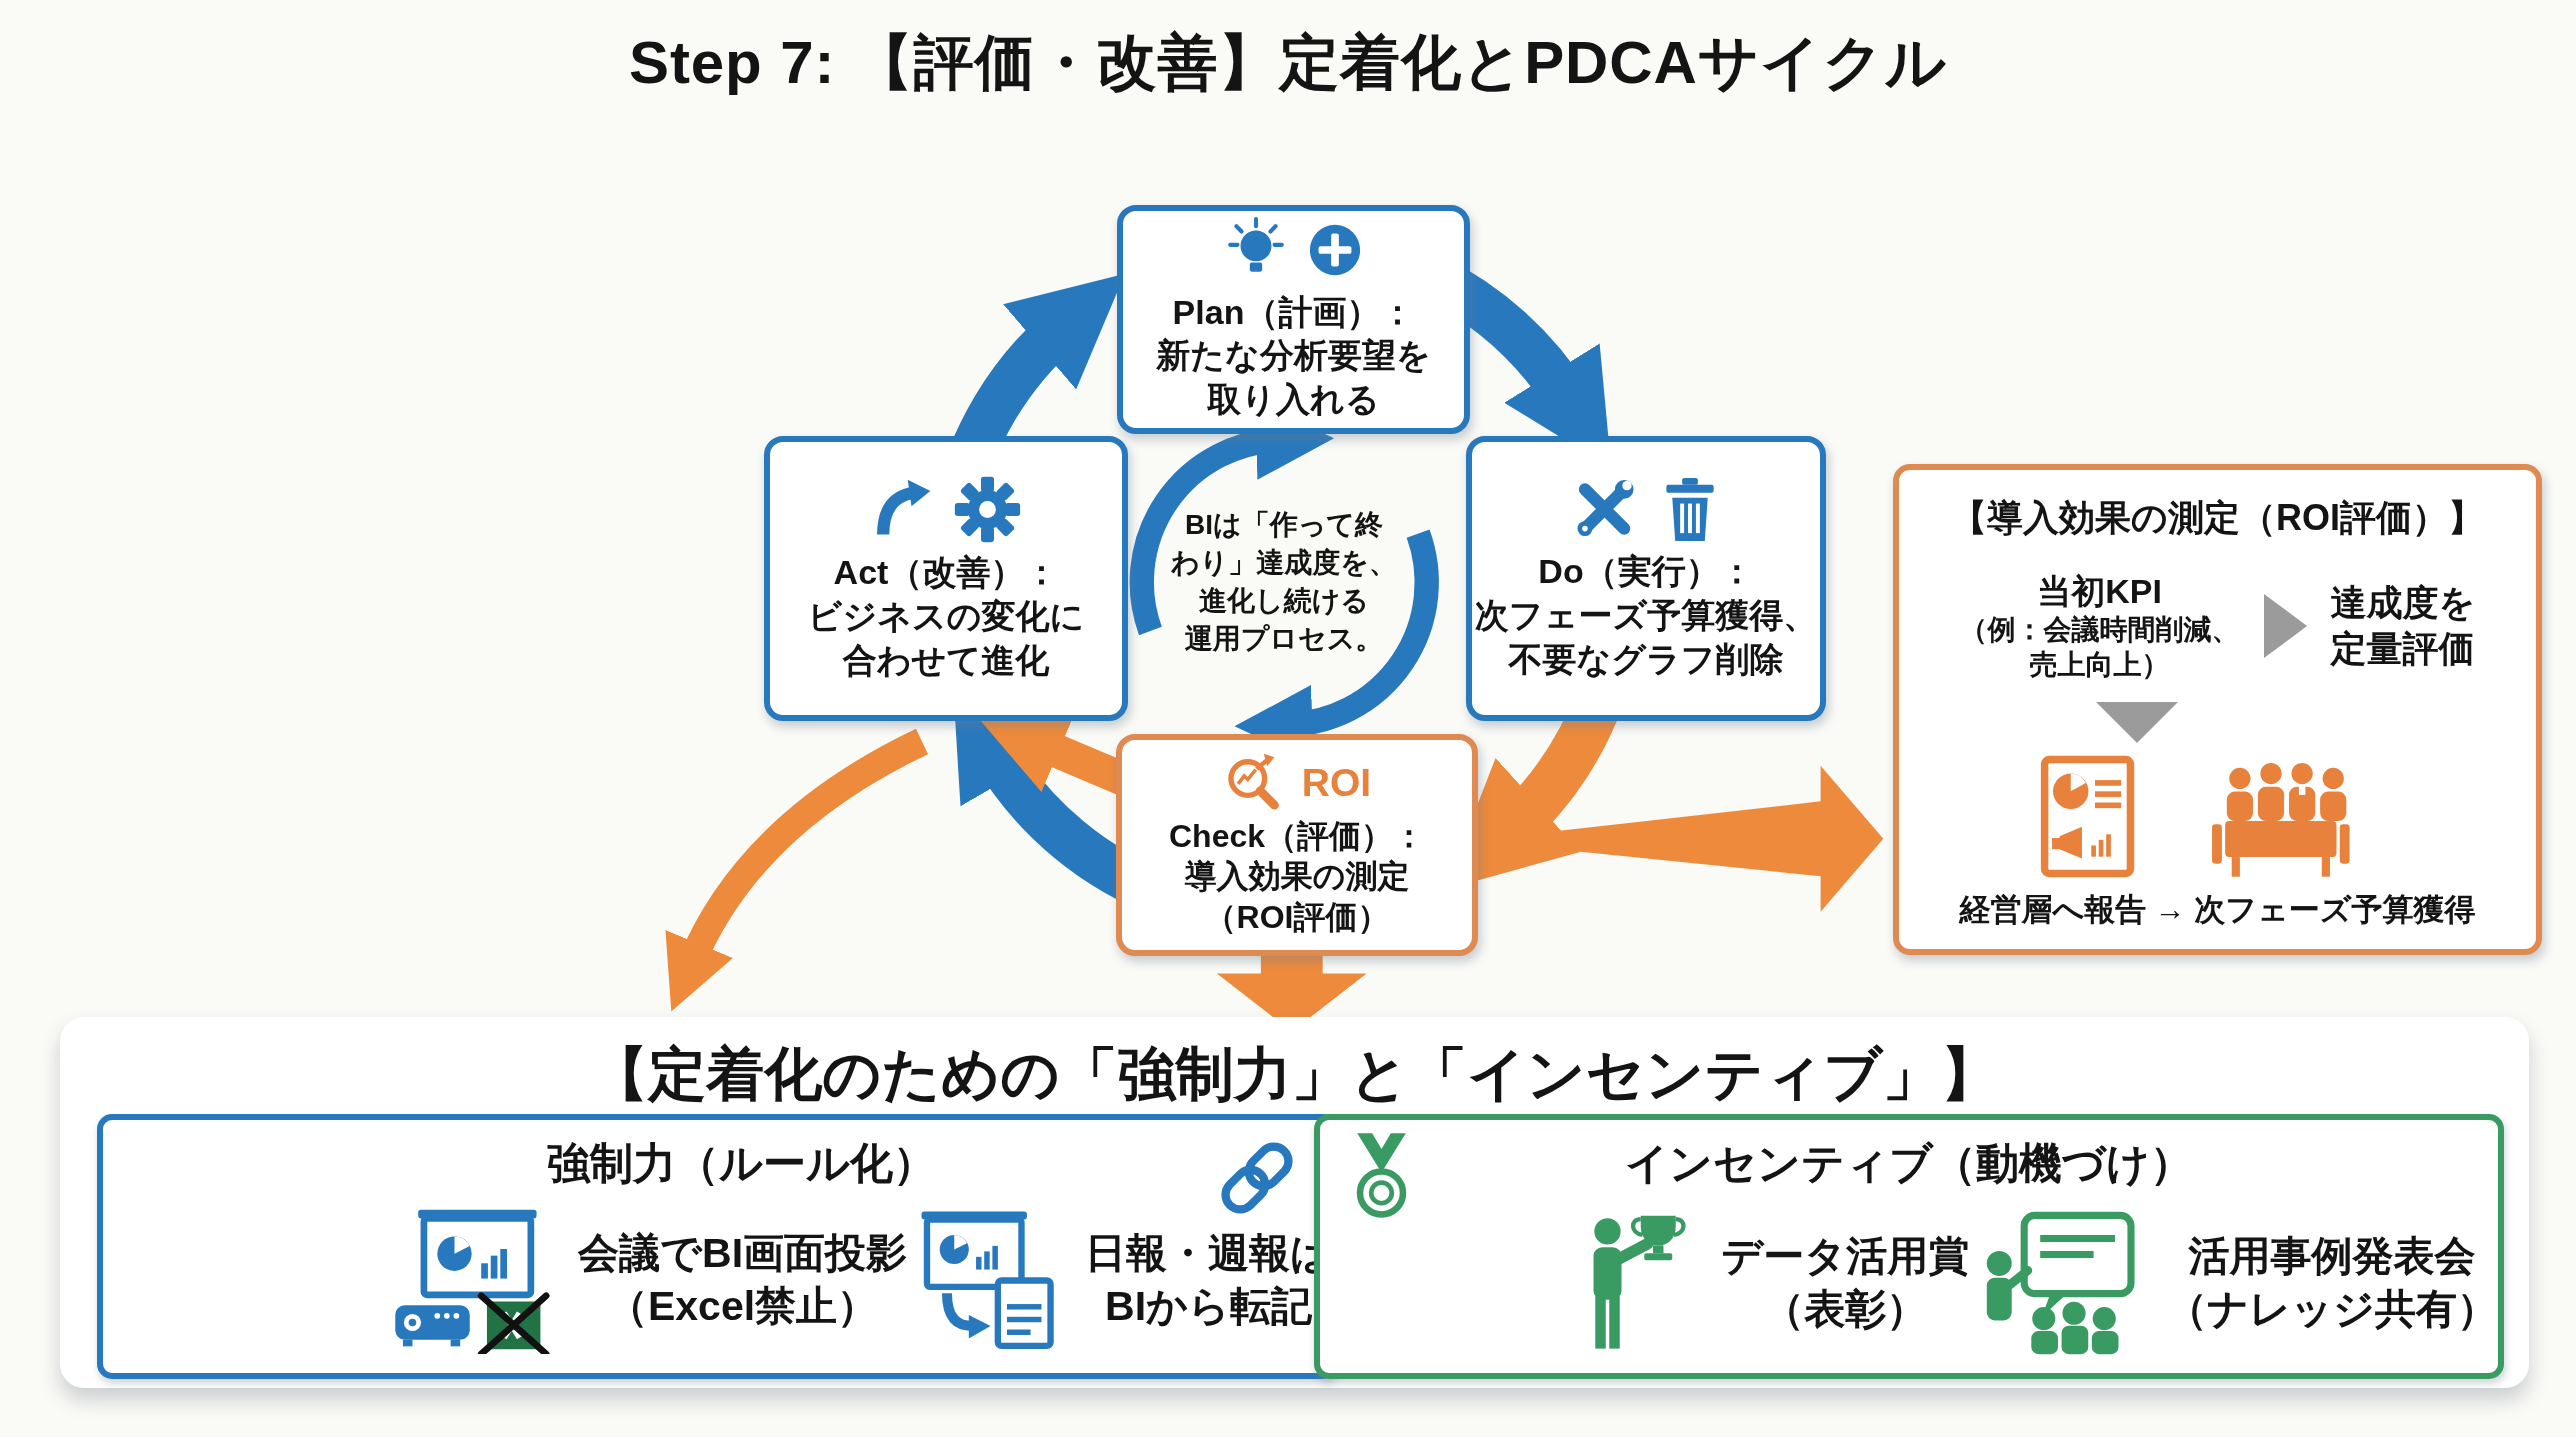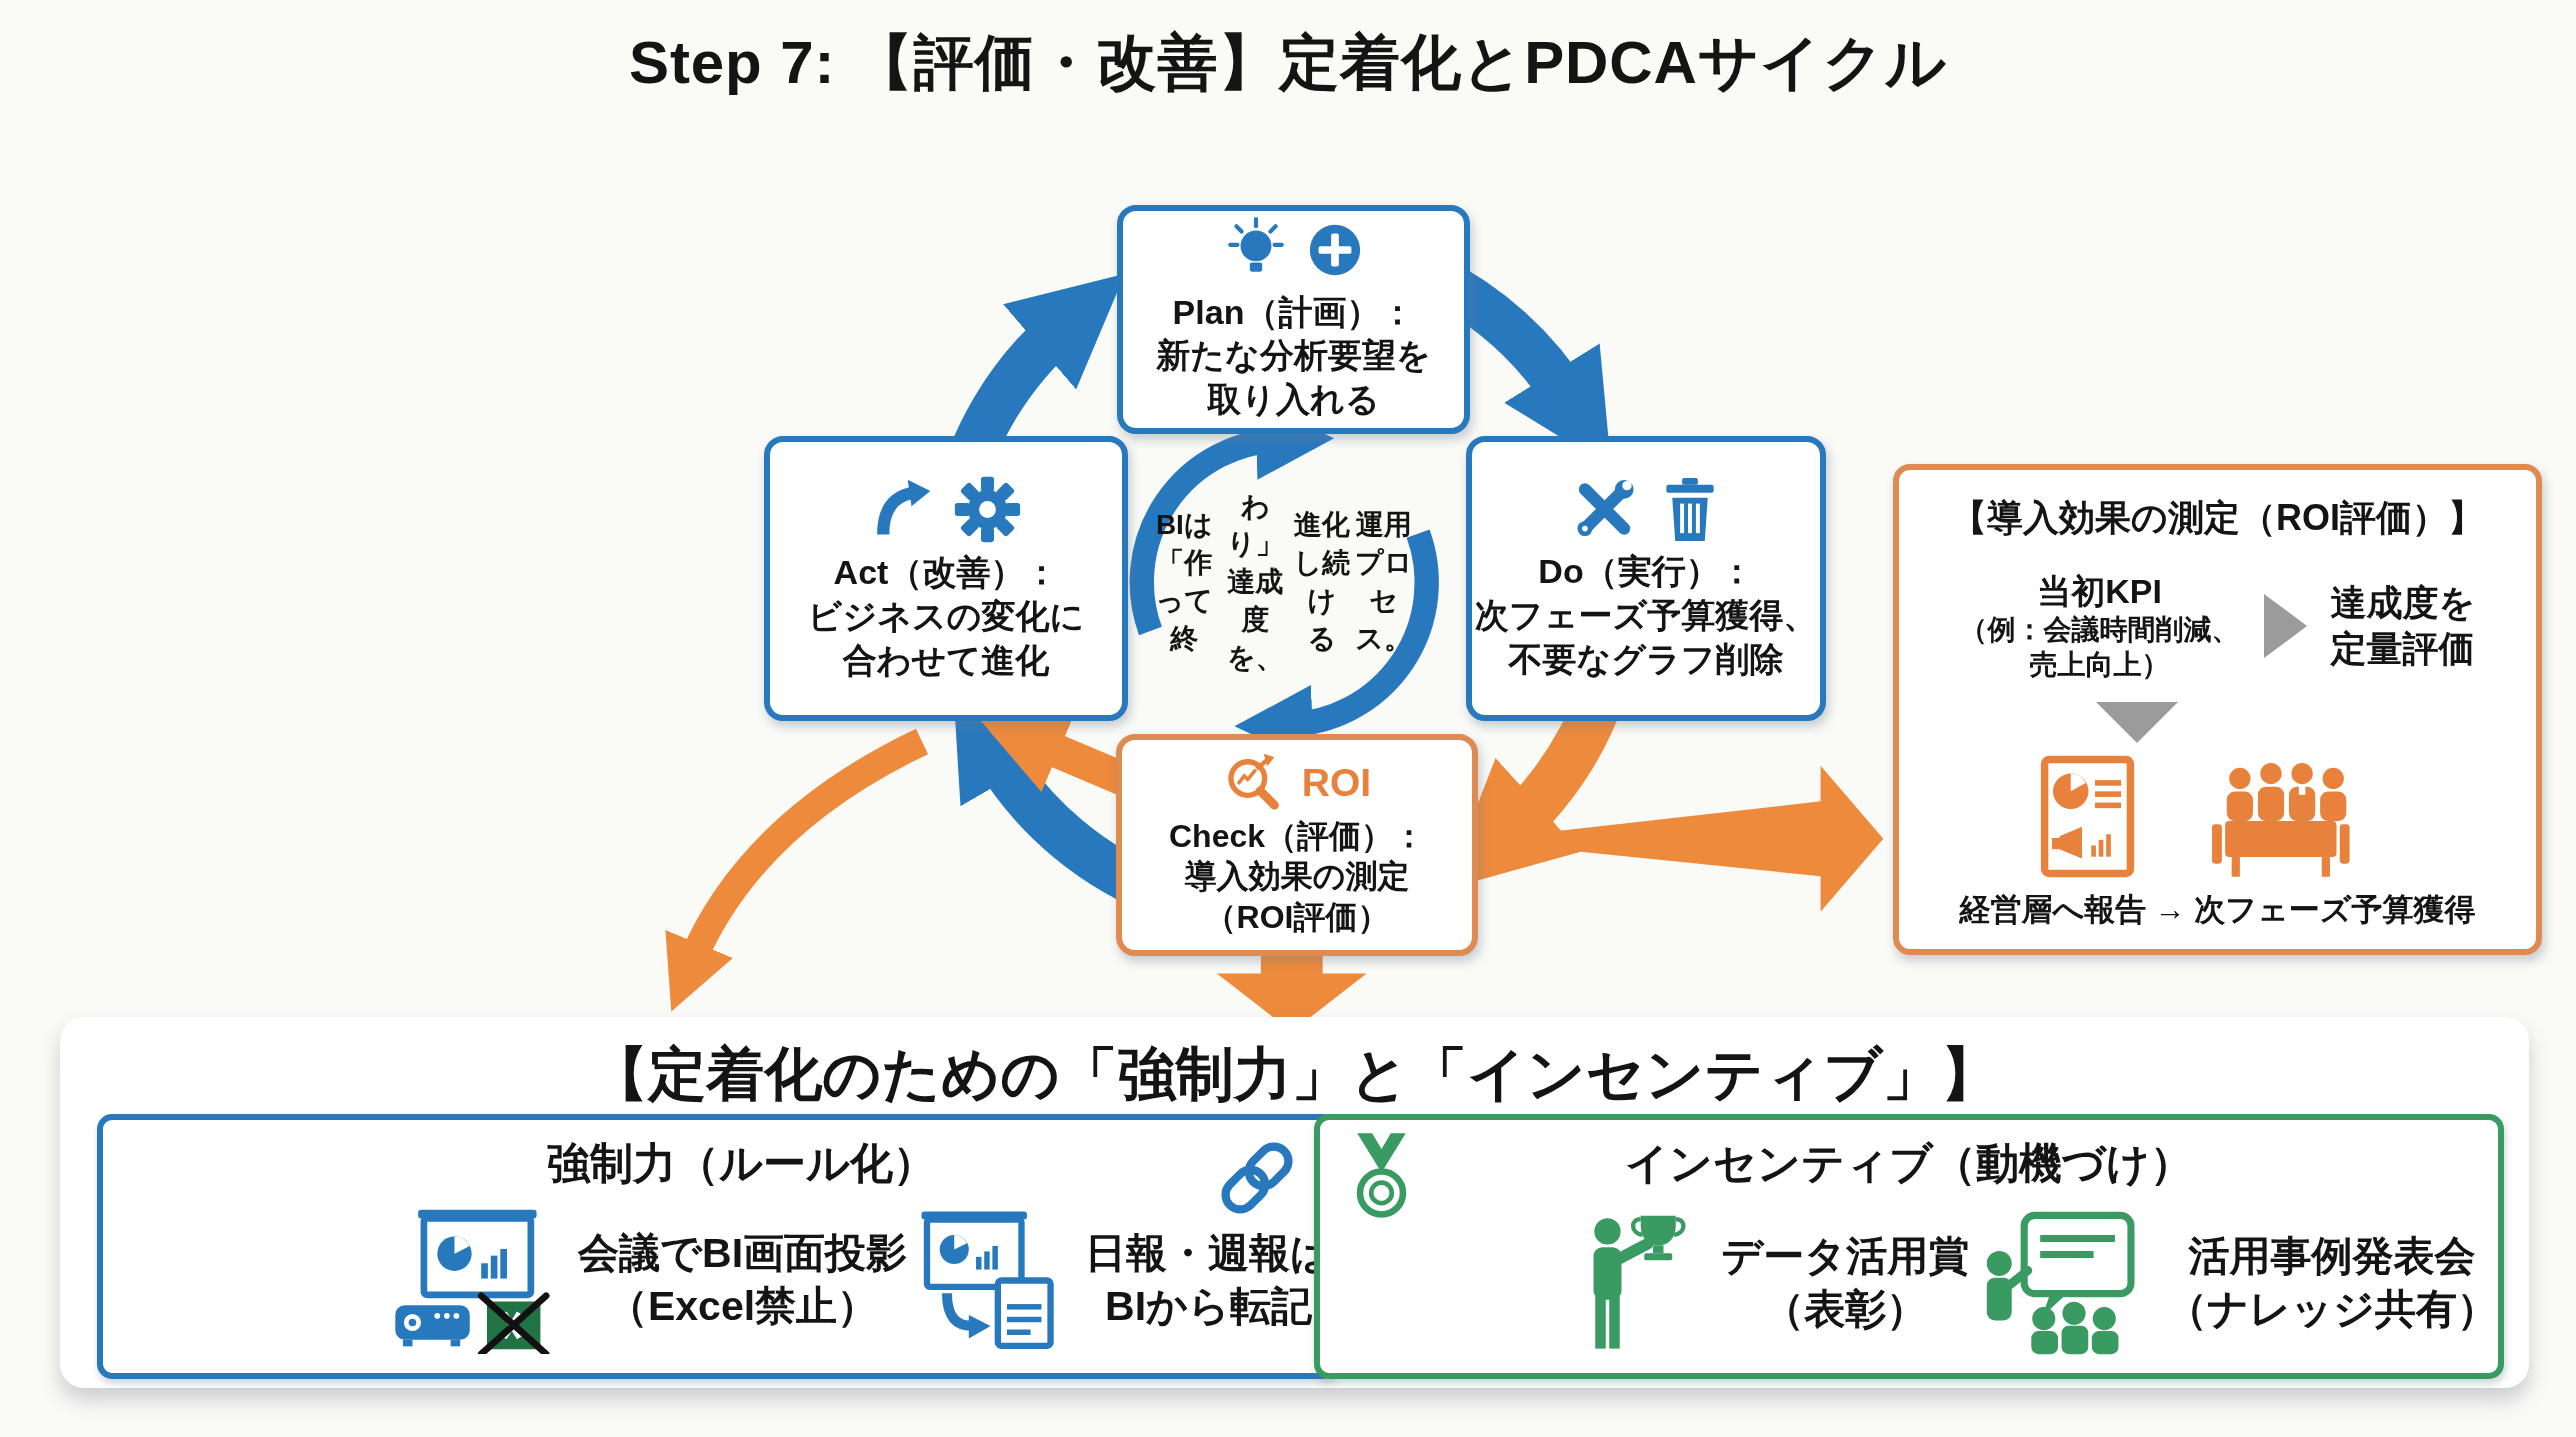--- a/index.html
+++ b/index.html
@@ -8,21 +8,21 @@
   .abs{position:absolute;}
   #page-title{top:22.5px;left:0;width:100%;text-align:center;font-size:60px;font-weight:bold;letter-spacing:0.9px;}
   #arrow-layer{top:0;left:0;width:2576px;height:1438px;z-index:1;}
   .pbox{z-index:2;background:#fff;border:6.6px solid #2878BE;border-radius:19px;
         box-shadow:2.8px 5.6px 9.4px rgba(110,125,140,.35);display:flex;flex-direction:column;
         align-items:center;justify-content:center;text-align:center;}
   .pbox.orange{border-color:#DE8A50;}
   .icon-row{display:flex;align-items:center;justify-content:center;gap:17px;margin-bottom:7.5px;}
   .pbox .txt{font-size:34px;font-weight:bold;line-height:1.28;}
   .check-badge{font-size:39px;font-weight:bold;color:#E8813B;}
-  #center-text{left:1151px;top:468px;width:266px;height:228px;z-index:2;display:flex;
+  #center-text{left:1151px;top:468px;width:266px;height:228px;z-index:2;display:flex;flex-direction:column;
         align-items:center;justify-content:center;text-align:center;font-size:28px;font-weight:bold;line-height:1.35;}
   #roi-panel{left:1893px;top:464px;width:637px;height:479px;z-index:2;background:#fff;border:6.6px solid #DE8A50;
         border-radius:17px;box-shadow:2.8px 5.6px 9.4px rgba(110,125,140,.35);text-align:center;}
   #roi-title{margin-top:24px;font-size:36px;font-weight:bold;}
   #kpi-row{display:flex;align-items:center;justify-content:center;gap:24px;margin-top:28px;}
   .kpi-main{font-size:34px;font-weight:bold;line-height:1.2;}
   .kpi-sub{font-size:28px;font-weight:bold;line-height:1.25;}
   .result-txt{font-size:36px;font-weight:bold;line-height:1.3;text-align:left;}
   .tri-right{width:0;height:0;border-left:43px solid #9b9b9b;border-top:32px solid transparent;border-bottom:32px solid transparent;}
   .tri-down{width:0;height:0;border-top:41px solid #9b9b9b;border-left:41px solid transparent;border-right:41px solid transparent;margin:20.6px 0 0 197px;}

